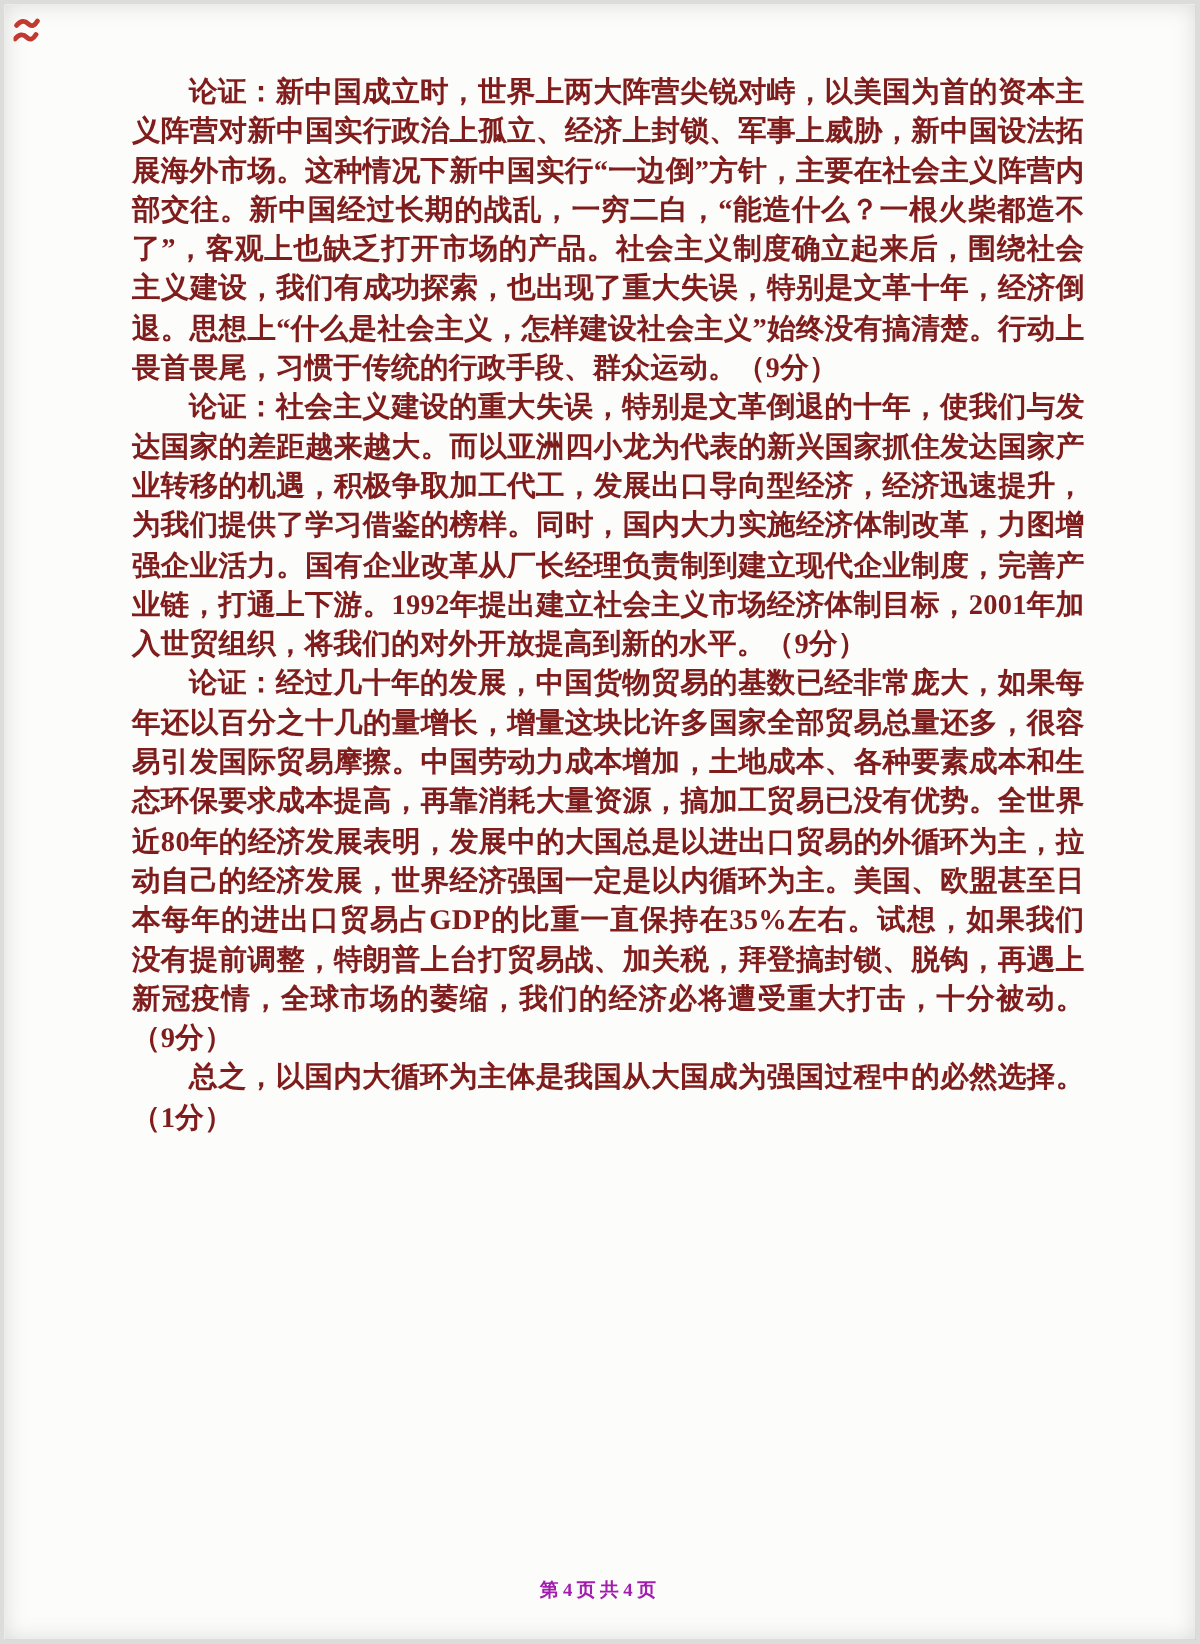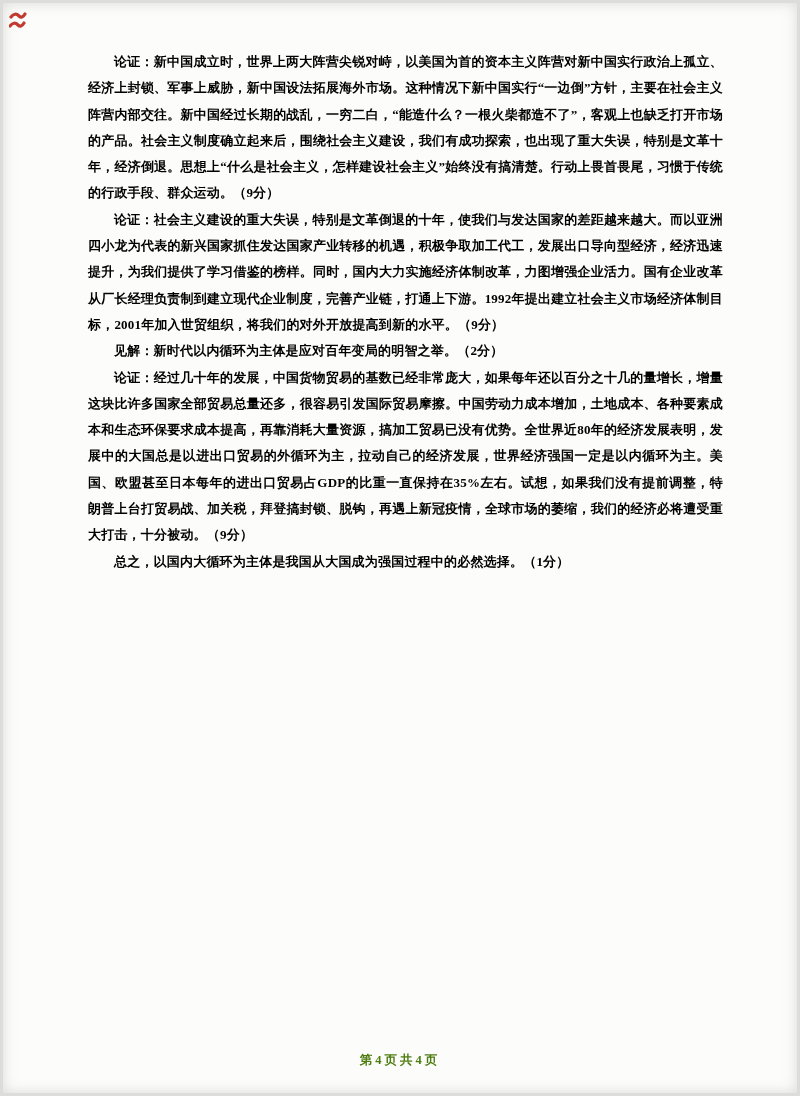--- a/index.html
+++ b/index.html
@@ -28,22 +28,22 @@
     left: 6px;
     top: 6px;
     width: 30px;
     height: 24px;
   }
   .doc-body {
     position: absolute;
     left: 85px;
     right: 74px;
     top: 46px;
-    color: #000000;
-    font-size: 13px;
+    color: #7f1d1d;
+    font-size: 19px;
     line-height: 26.3px;
     text-align: justify;
     font-weight: 600;
     letter-spacing: 0.2px;
   }
   .doc-body p {
     margin: 0;
     padding: 0;
   }
   .para {
@@ -53,40 +53,39 @@
     text-indent: 0;
     font-weight: 700;
   }
   .page-footer {
     position: absolute;
     left: 0;
     right: 0;
     bottom: 24px;
     text-align: center;
     font-size: 12.5px;
-    color: #4d7c0f;
+    color: #a21caf;
     font-weight: 600;
     letter-spacing: 3px;
   }
 </style>
 </head>
 <body>
 
 <div class="scan-page">
 
   <div class="stamp-mark">
     <svg width="30" height="24" viewBox="0 0 30 24">
       <path d="M2 8 Q6 3 10 7 Q13 10 16 5" stroke="#c2392f" stroke-width="3.2" fill="none" stroke-linecap="round"></path>
       <path d="M1 17 Q5 12 9 16 Q12 19 15 14" stroke="#c2392f" stroke-width="3.2" fill="none" stroke-linecap="round"></path>
     </svg>
   </div>
 
   <div class="doc-body">
       <p class="para">论证：新中国成立时，世界上两大阵营尖锐对峙，以美国为首的资本主义阵营对新中国实行政治上孤立、经济上封锁、军事上威胁，新中国设法拓展海外市场。这种情况下新中国实行“一边倒”方针，主要在社会主义阵营内部交往。新中国经过长期的战乱，一穷二白，“能造什么？一根火柴都造不了”，客观上也缺乏打开市场的产品。社会主义制度确立起来后，围绕社会主义建设，我们有成功探索，也出现了重大失误，特别是文革十年，经济倒退。思想上“什么是社会主义，怎样建设社会主义”始终没有搞清楚。行动上畏首畏尾，习惯于传统的行政手段、群众运动。（9分）</p>
       <p class="para">论证：社会主义建设的重大失误，特别是文革倒退的十年，使我们与发达国家的差距越来越大。而以亚洲四小龙为代表的新兴国家抓住发达国家产业转移的机遇，积极争取加工代工，发展出口导向型经济，经济迅速提升，为我们提供了学习借鉴的榜样。同时，国内大力实施经济体制改革，力图增强企业活力。国有企业改革从厂长经理负责制到建立现代企业制度，完善产业链，打通上下游。1992年提出建立社会主义市场经济体制目标，2001年加入世贸组织，将我们的对外开放提高到新的水平。（9分）</p>
-      <p class="para">见解：新时代以内循环为主体是应对百年变局的明智之举。（2分）</p>
       <p class="para">论证：经过几十年的发展，中国货物贸易的基数已经非常庞大，如果每年还以百分之十几的量增长，增量这块比许多国家全部贸易总量还多，很容易引发国际贸易摩擦。中国劳动力成本增加，土地成本、各种要素成本和生态环保要求成本提高，再靠消耗大量资源，搞加工贸易已没有优势。全世界近80年的经济发展表明，发展中的大国总是以进出口贸易的外循环为主，拉动自己的经济发展，世界经济强国一定是以内循环为主。美国、欧盟甚至日本每年的进出口贸易占GDP的比重一直保持在35%左右。试想，如果我们没有提前调整，特朗普上台打贸易战、加关税，拜登搞封锁、脱钩，再遇上新冠疫情，全球市场的萎缩，我们的经济必将遭受重大打击，十分被动。（9分）</p>
       <p class="para">总之，以国内大循环为主体是我国从大国成为强国过程中的必然选择。（1分）</p>
     </div>
 
   <div class="page-footer">第4页共4页</div>
 
 </div>
 
 </body></html>

